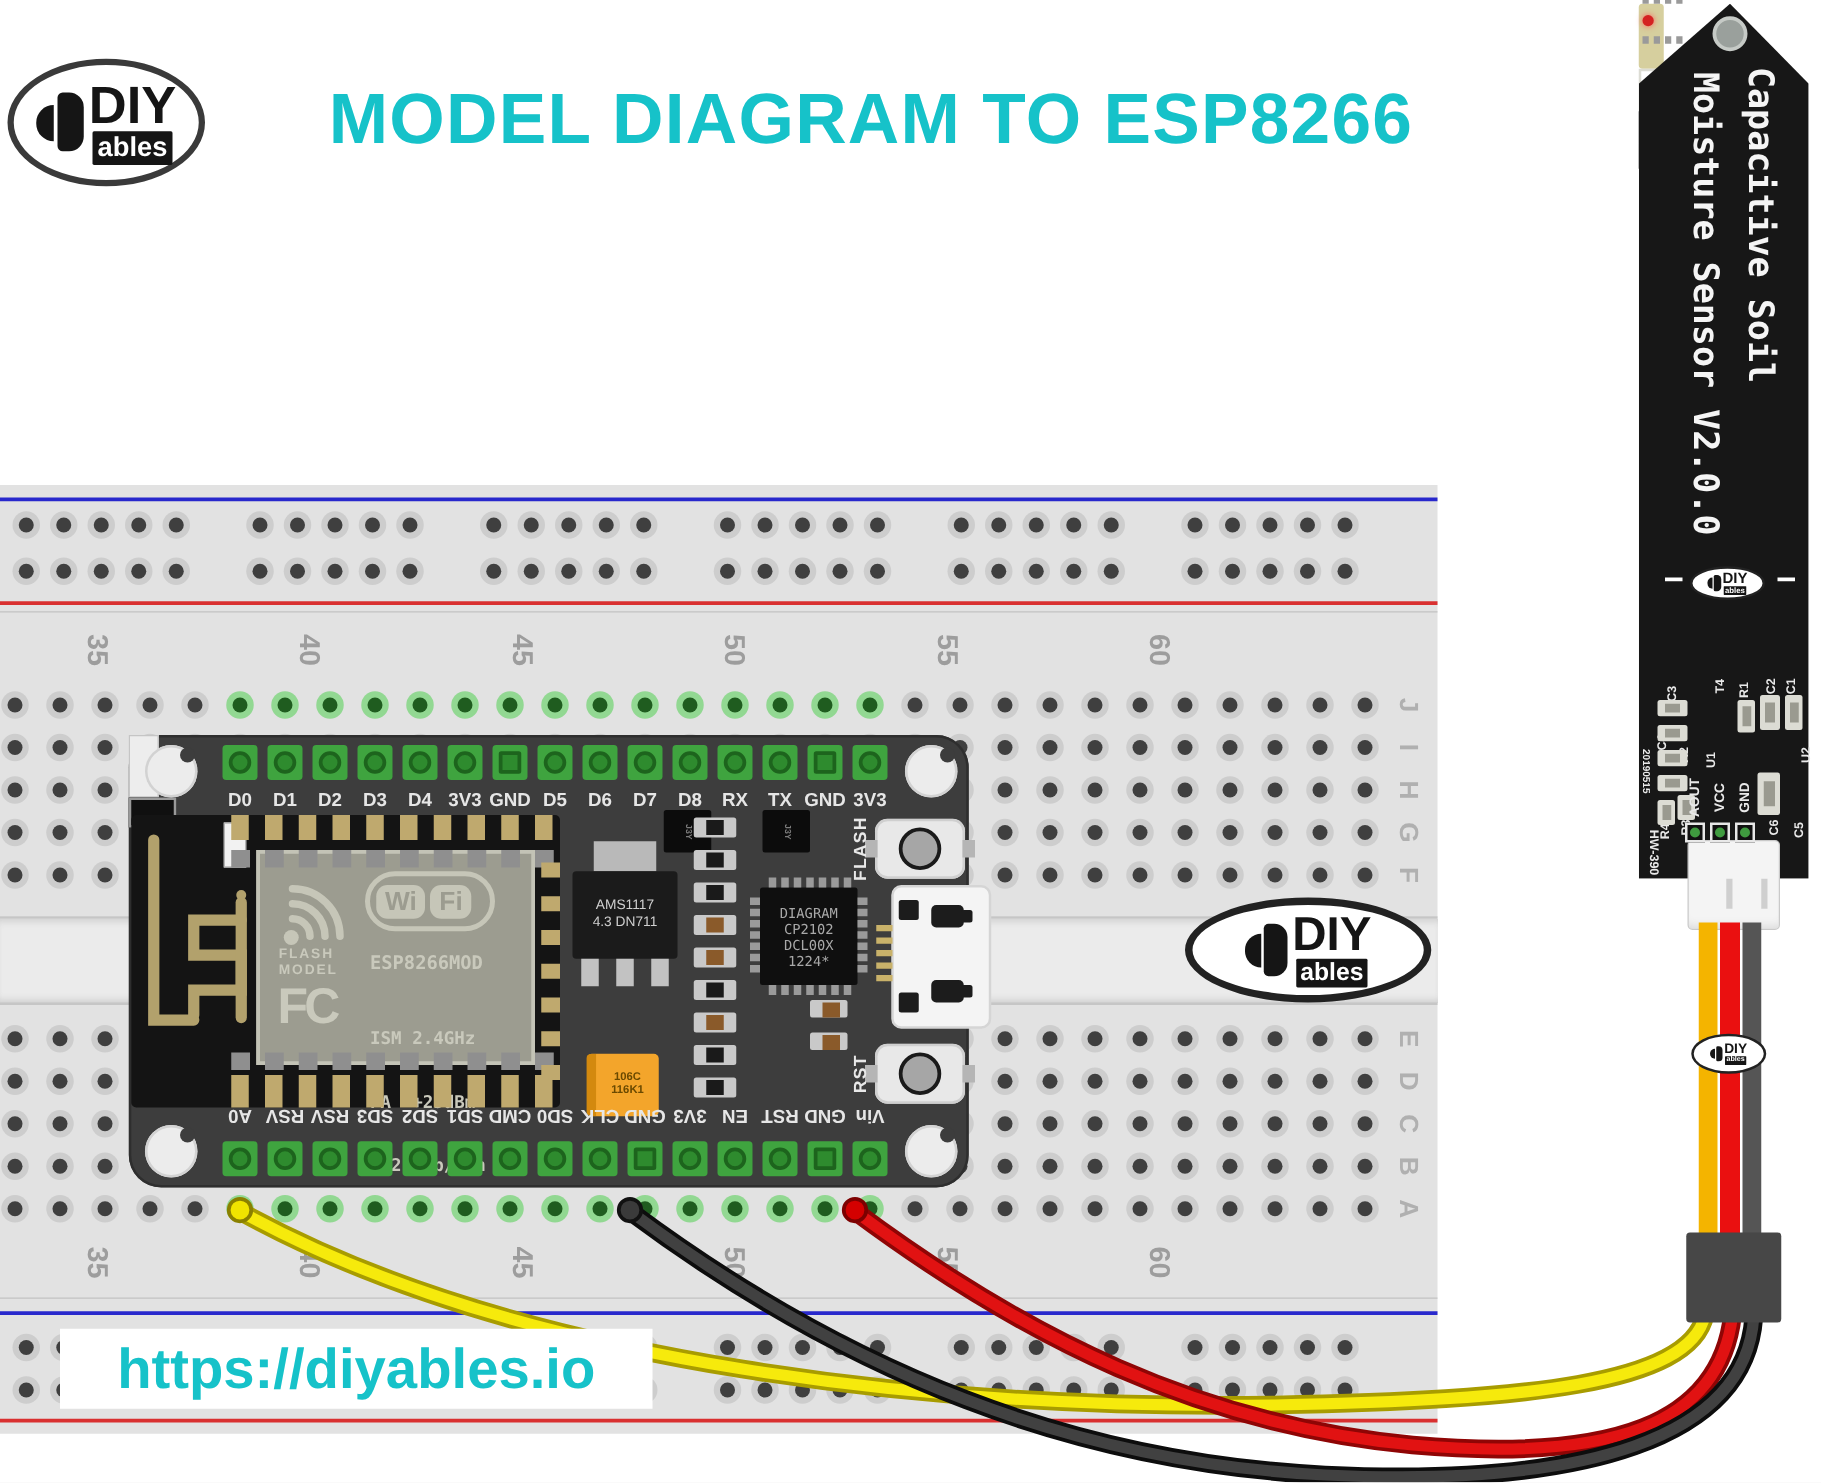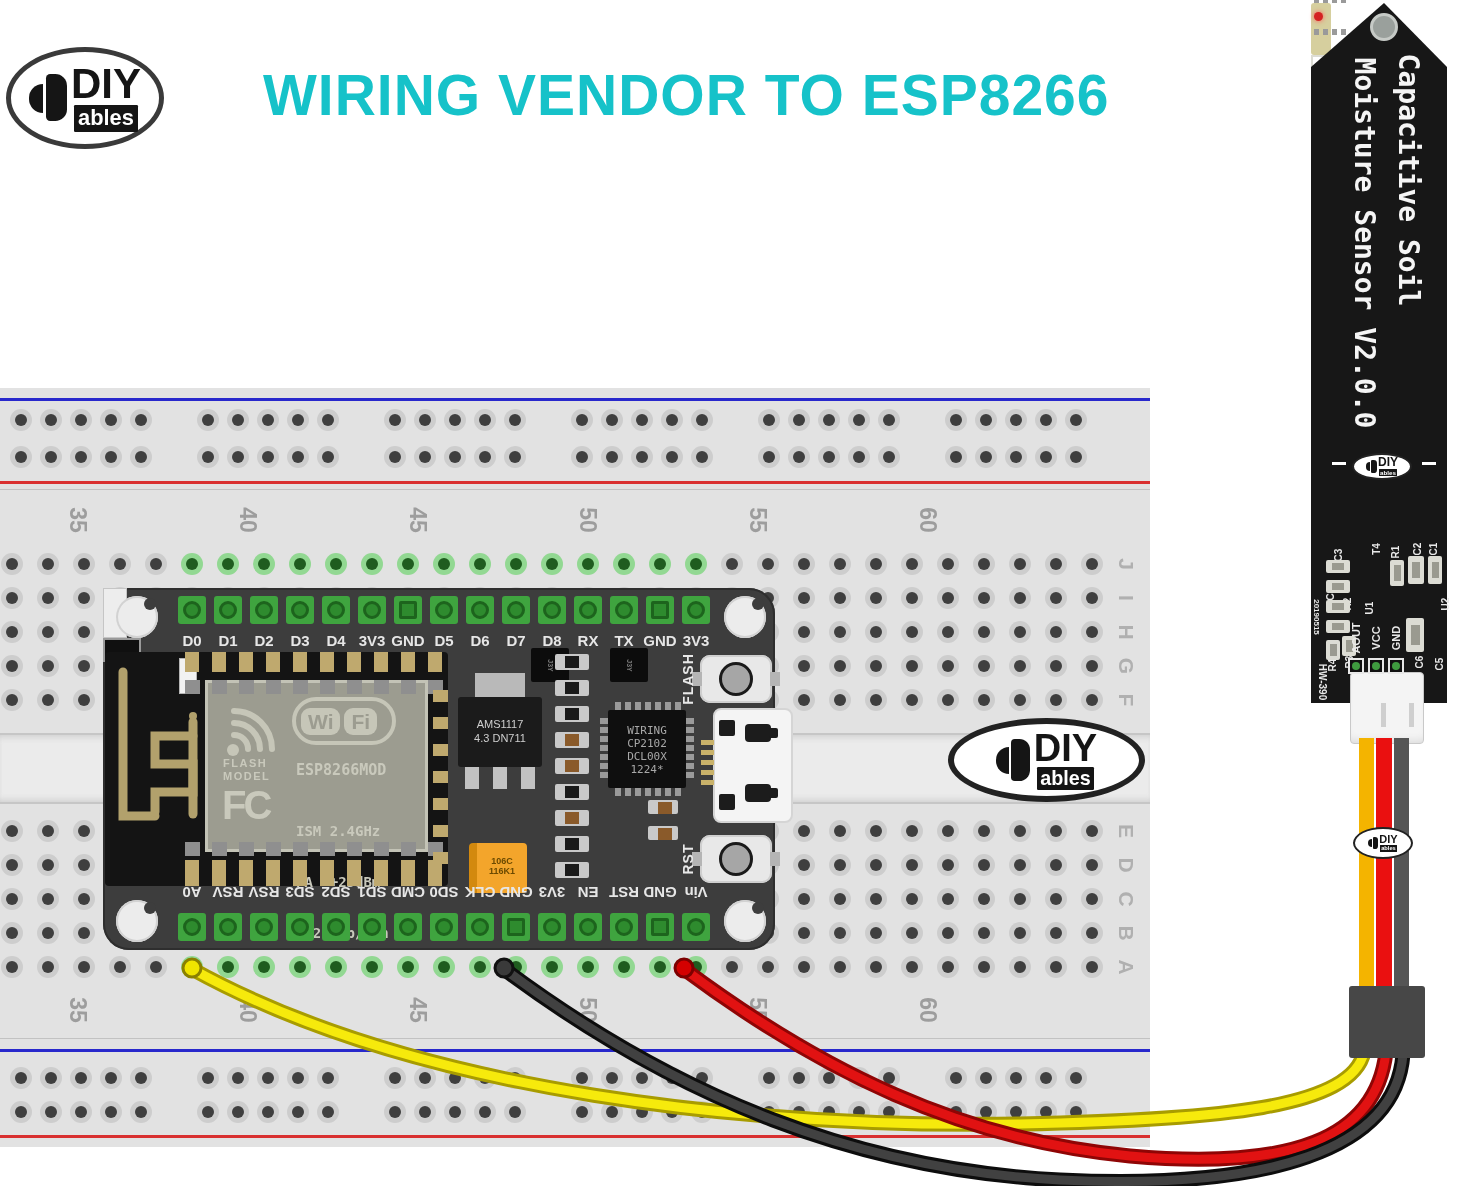--- a/index.html
+++ b/index.html
@@ -1553,21 +1553,21 @@
     <div class="ams-leg" style="left:362px"></div>
     <div class="ams-leg" style="left:390px"></div>
     <div class="ams-leg" style="left:418px"></div>
 
     <div class="cap-orange">
       <div>106C</div>
       <div>116K1</div>
     </div>
 
     <div class="chip-cp">
-      <div>WIRING</div>
+      <div>DIAGRAM</div>
       <div>CP2102</div>
       <div>DCL00X</div>
       <div>1224*</div>
     </div>
 
     <div class="j3y flexc" style="left:428px;top:60px">
       <span class="r90">J3Y</span>
       </div>
     <div class="j3y flexc" style="left:507px;top:60px">
       <span class="r90">J3Y</span>
@@ -1902,25 +1902,26 @@
       <path id="w-red-o" d="M684 969 C820 1070,960 1140,1130 1156 C1290 1170,1376 1140,1386 1052" stroke="#8f0505" stroke-width="15"></path>
       <path id="w-red" d="M684 969 C820 1070,960 1140,1130 1156 C1290 1170,1376 1140,1386 1052" stroke-width="9" stroke="#e11212"></path>
       <path id="w-black-o" d="M504 969 C680 1100,860 1170,1060 1180 C1270 1190,1396 1150,1403 1054" stroke="#0d0d0d" stroke-width="15"></path>
       <path id="w-black" d="M504 969 C680 1100,860 1170,1060 1180 C1270 1190,1396 1150,1403 1054" stroke-width="9" stroke="#414141"></path>
     </g>
     <circle cx="192" cy="968" r="9" fill="#f0e400" stroke="#8a8000" stroke-width="3"></circle>
     <circle cx="504" cy="968" r="9" fill="#3a3a3a" stroke="#111" stroke-width="3"></circle>
     <circle cx="684" cy="968" r="9" fill="#d40000" stroke="#7d0000" stroke-width="3"></circle>
   </svg>
 
+  <div id="url-box" class="abs flexc" style="color: rgb(22, 194, 201);">https://diyables.io</div>
 
   <div id="header-logo" class="abs flexc" style="font-size:42px">
     <div class="dlogo">
       <div class="dmark"></div>
       <div class="dcol">
         <div class="dtxt">DIY</div>
         <div class="dsub">ables</div>
       </div>
     </div>
   </div>
-  <div id="page-title" class="abs" style="color: rgb(22, 194, 201);">WIRING VENDOR TO ESP8266</div>
+  <div id="page-title" class="abs" style="color: rgb(22, 194, 201);">MODEL DIAGRAM TO ESP8266</div>
 
 </div>
 
 </body></html>

